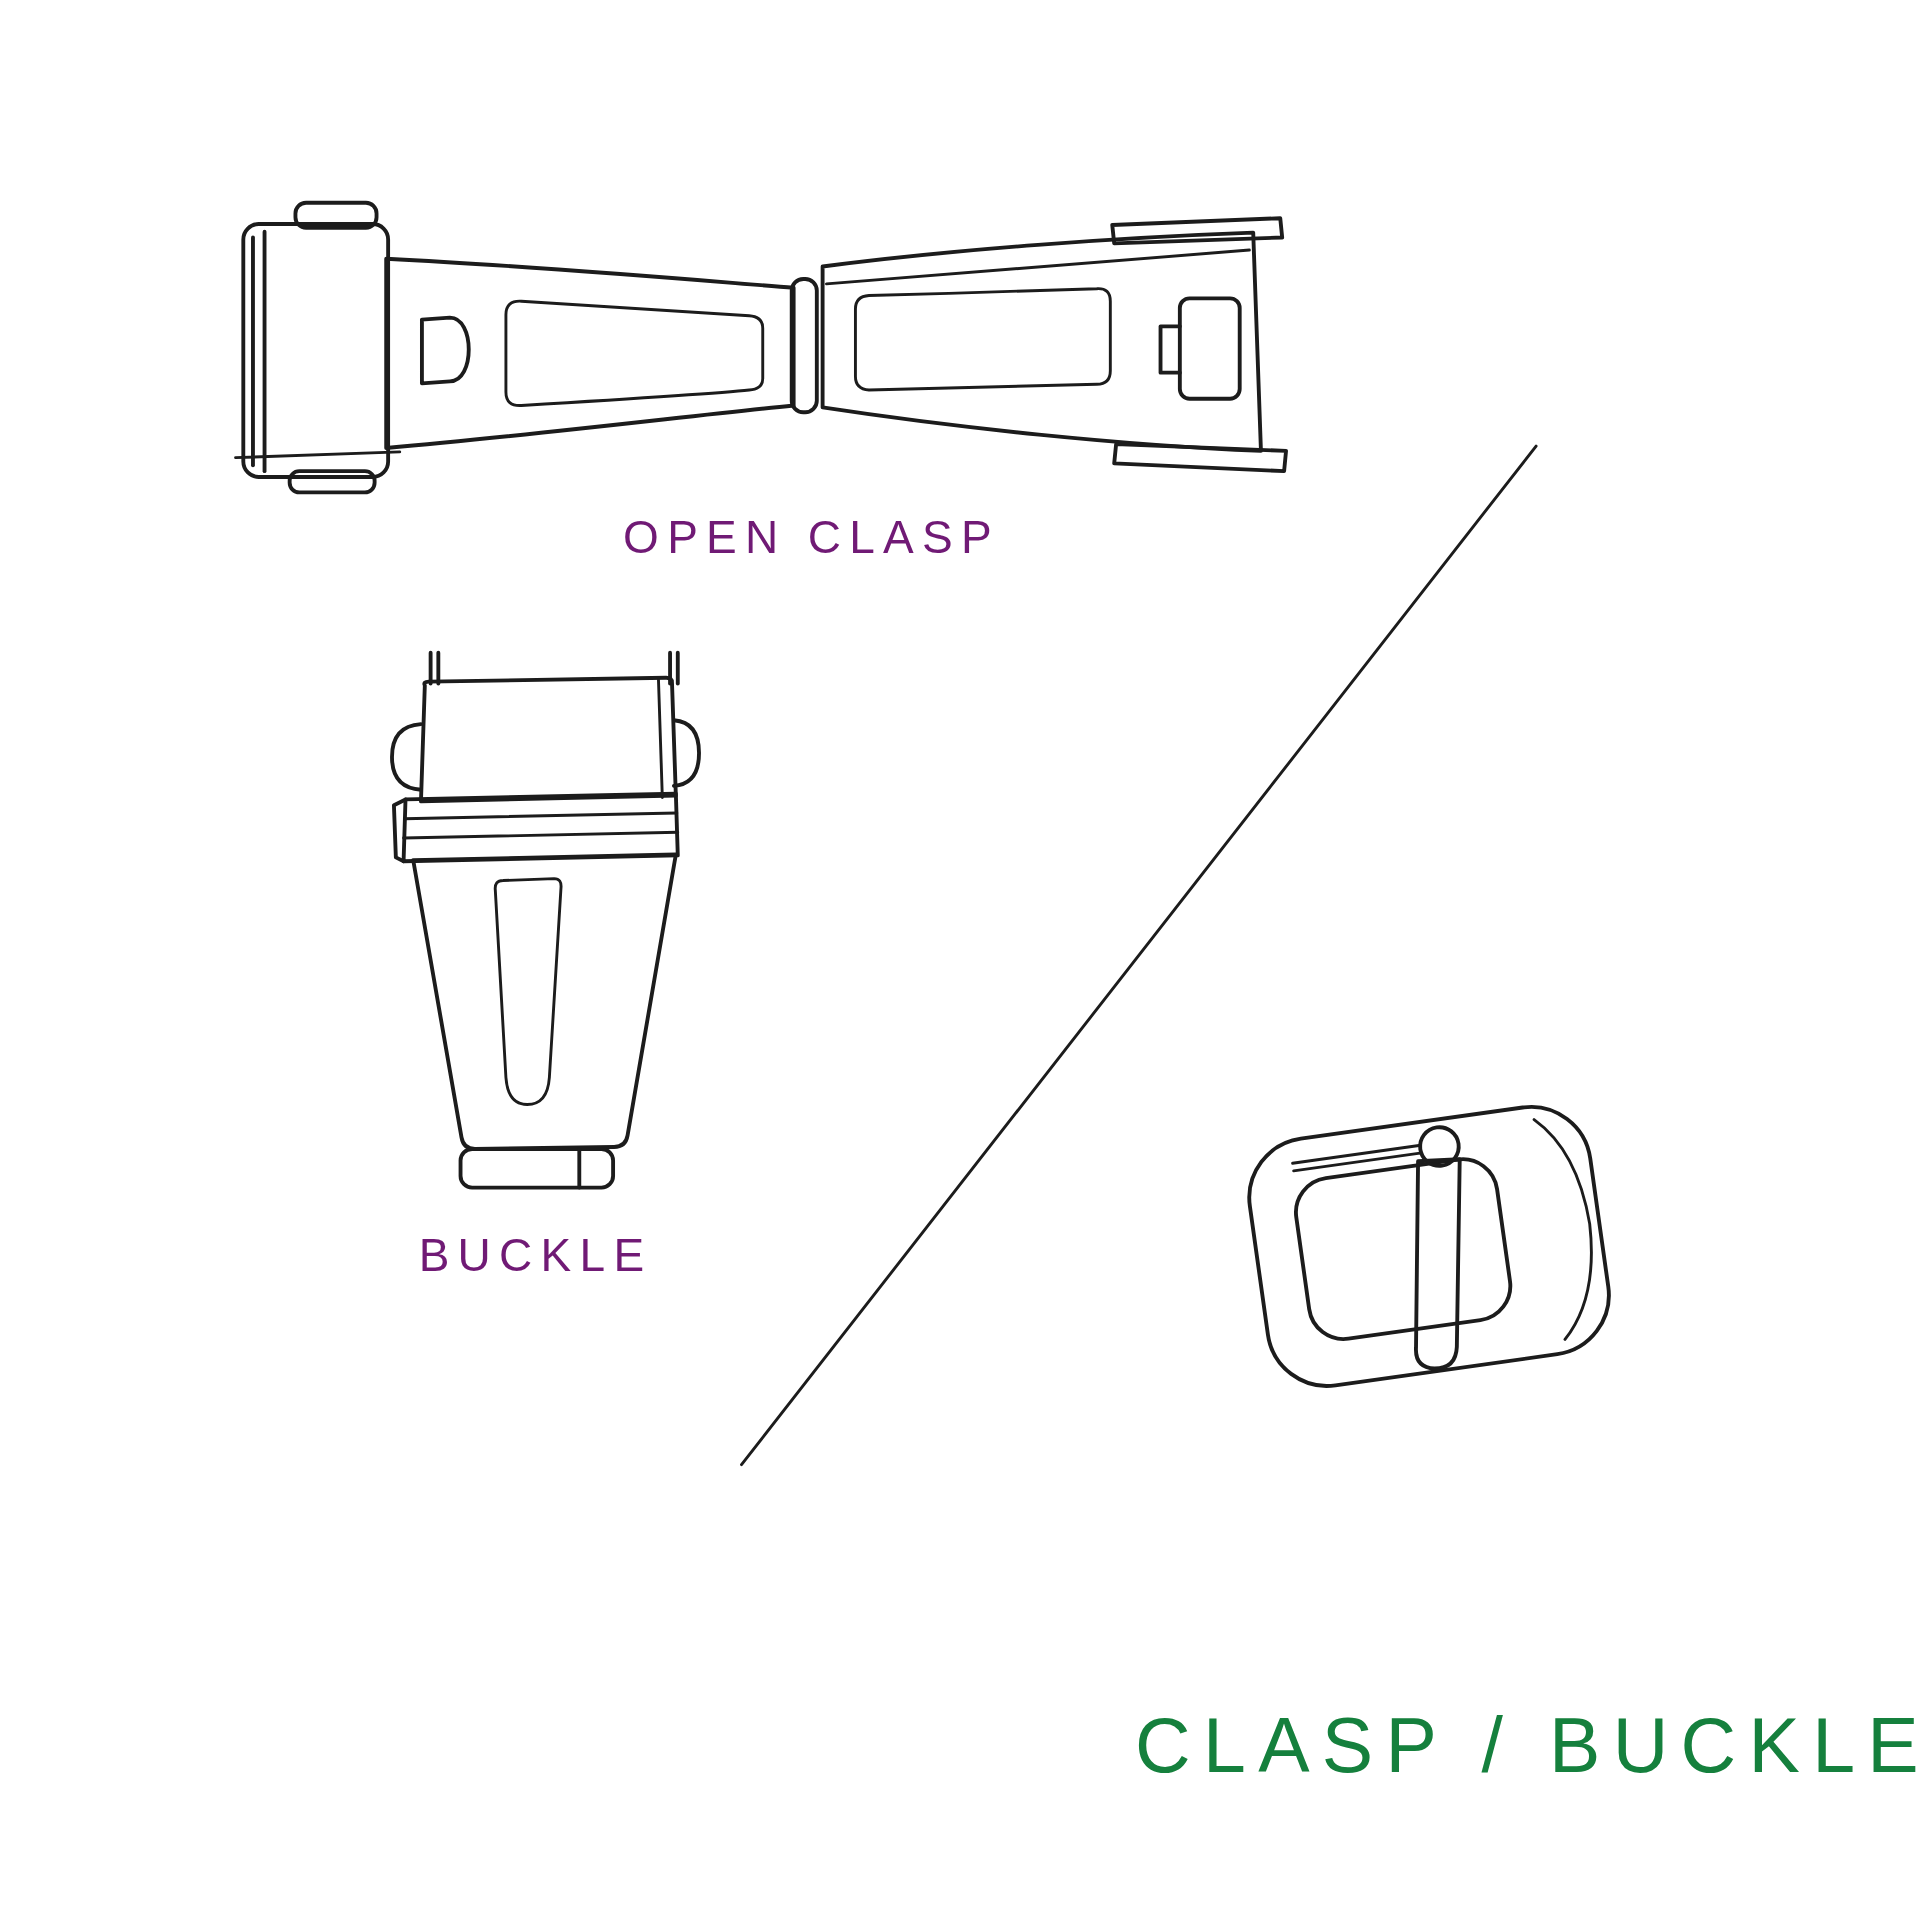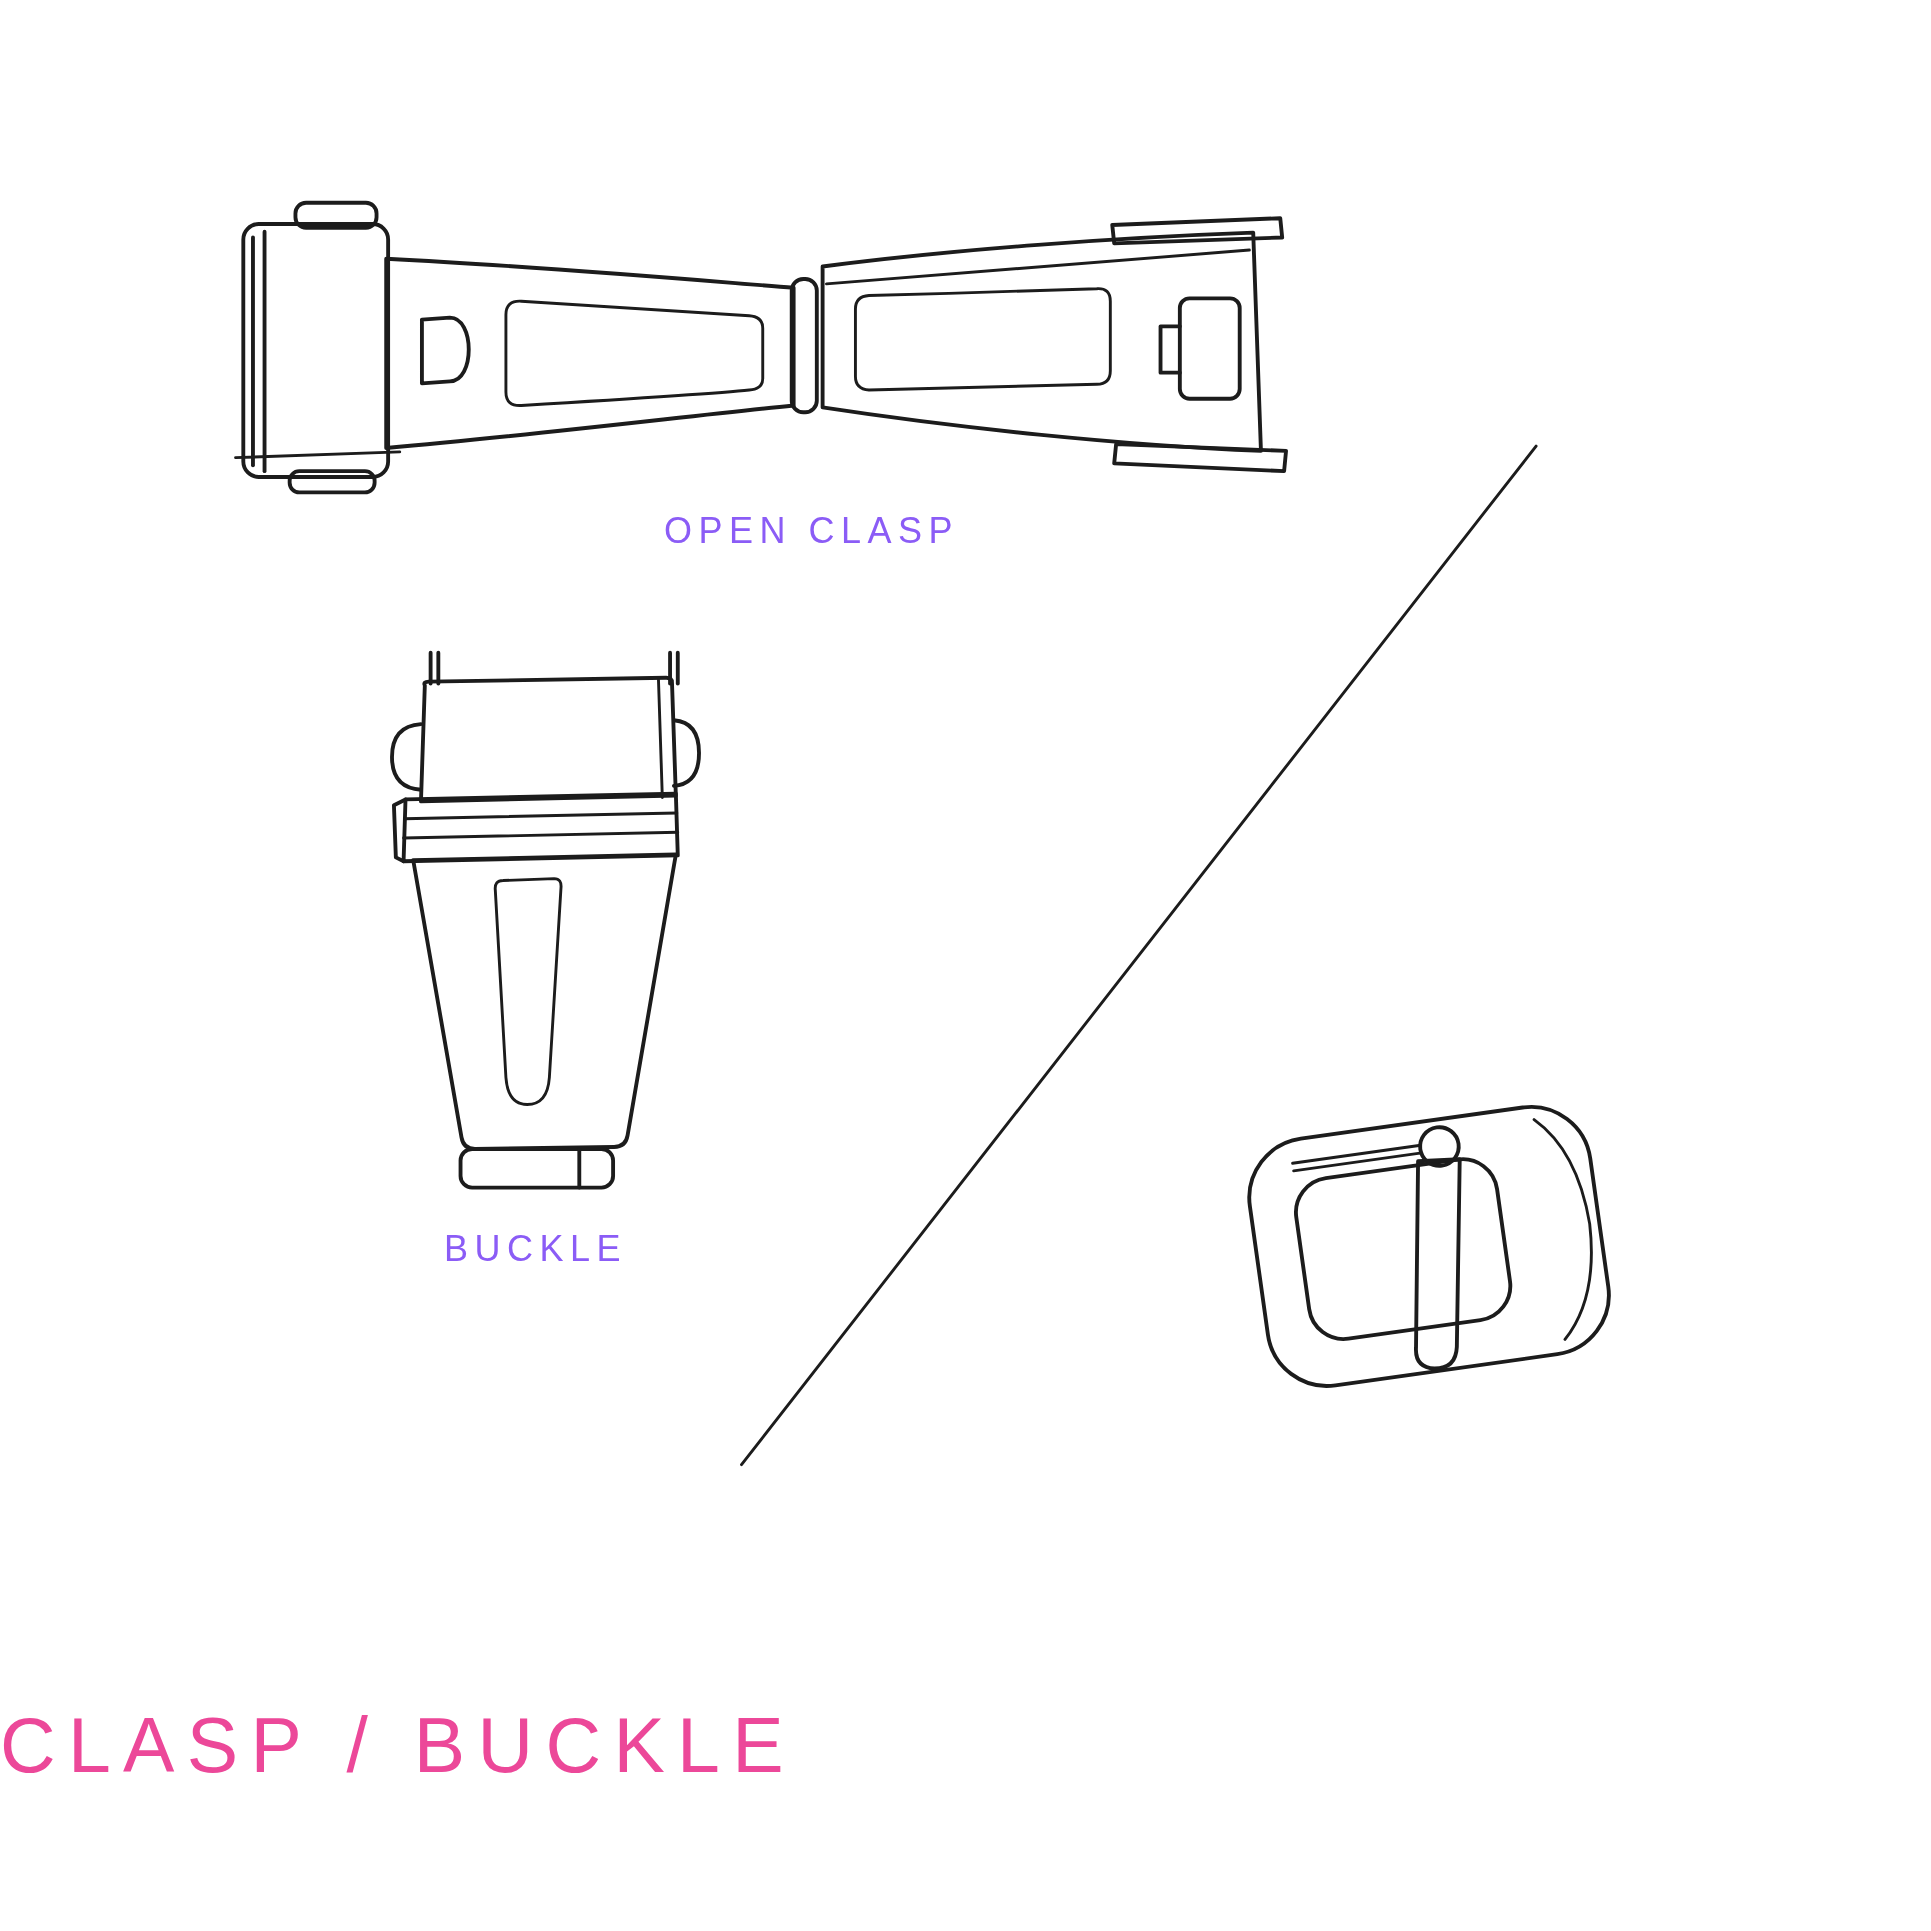--- a/index.html
+++ b/index.html
@@ -22,36 +22,36 @@
   .art path, .art rect, .art line, .art circle {
     fill: none;
     stroke: #1c1c1c;
     stroke-width: 4;
     stroke-linecap: round;
     stroke-linejoin: round;
   }
   .art .thin { stroke-width: 3; }
   .caption {
     position: absolute;
-    color: #8b5cf6;
-    font-size: 36px;
+    color: #701a75;
+    font-size: 46px;
     font-weight: 500;
     letter-spacing: 0.18em;
     text-align: center;
     white-space: nowrap;
   }
   .caption.open-clasp { left: 541px; top: 510px; width: 541px; }
   .caption.closed     { left: 386px; top: 1228px; width: 299px; }
   .title {
     position: absolute;
     left: 0;
     top: 1701px;
     width: 1931px;
-    text-align: left;
-    color: #ec4899;
+    text-align: right;
+    color: #15803d;
     font-size: 77px;
     font-weight: 500;
     letter-spacing: 0.16em;
     white-space: nowrap;
   }
 </style>
 </head>
 <body>
 
 <div class="canvas">

